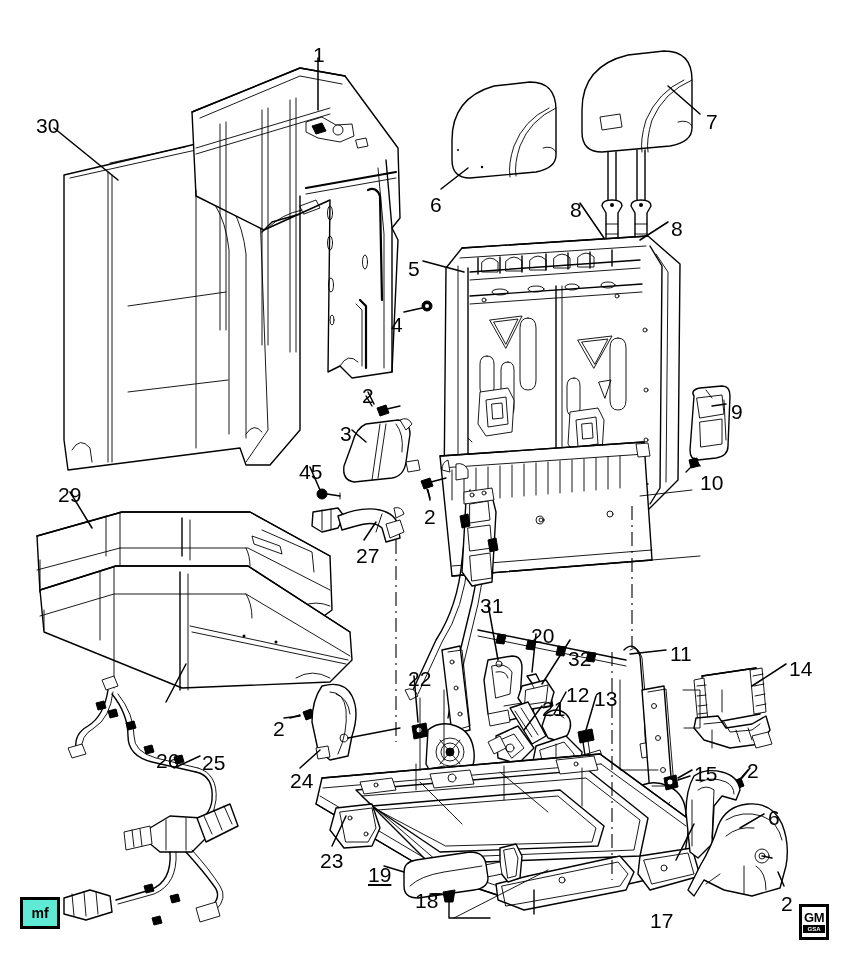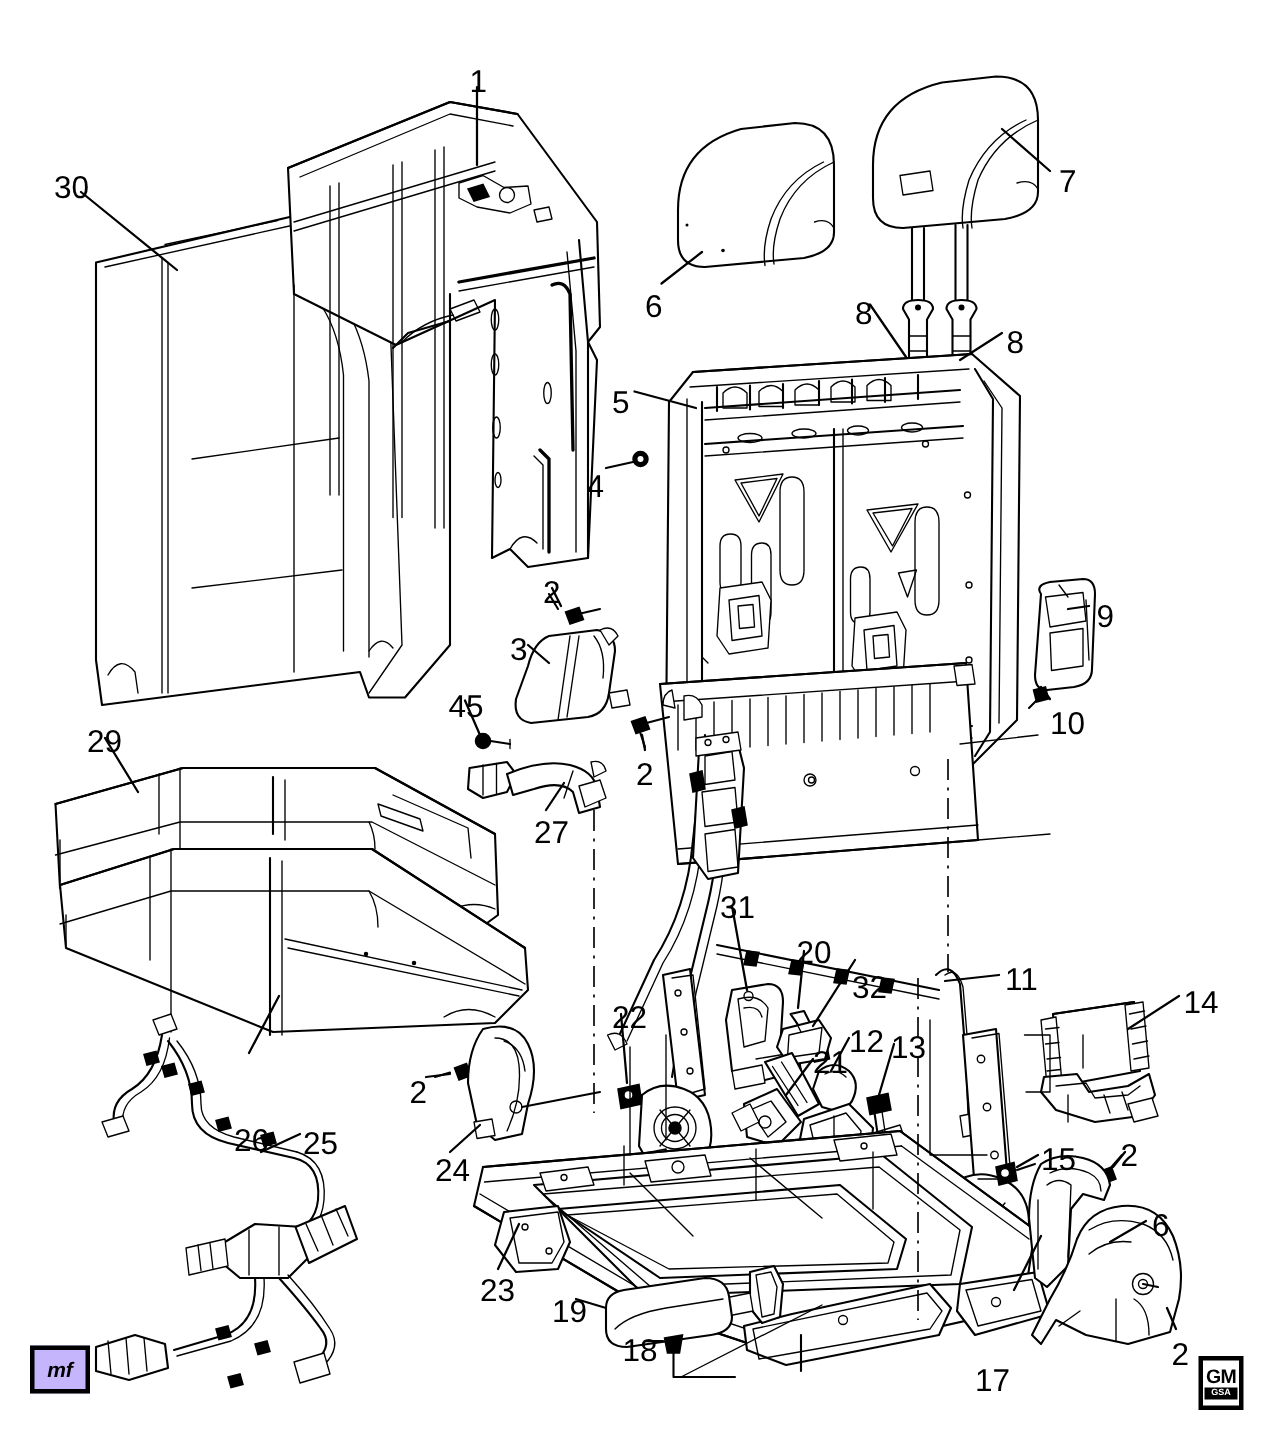--- a/index.html
+++ b/index.html
@@ -18,21 +18,21 @@
   }
   .callout{
     position:absolute;font-size:21px;line-height:1;
     font-family:"Liberation Sans", sans-serif;
     white-space:nowrap;
   }
   .mf-box{
     position:absolute;left:20px;top:897px;
     width:34px;height:26px;border:3px solid #000;
     display:flex;align-items:center;justify-content:center;
-    font-size:14px;font-weight:bold;background:#c4b5fd;font-style:italic;
+    font-size:14px;font-weight:bold;background:#5eead4;
   }
   .gm-box{
     position:absolute;left:799px;top:904px;
     width:30px;height:36px;border:3px solid #000;background:#fff;
     display:flex;flex-direction:column;align-items:center;justify-content:center;
     padding:0;box-sizing:border-box;
   }
   .gm-box .gm-top{font-size:13px;font-weight:bold;line-height:12px;letter-spacing:-0.5px;}
   .gm-box .gm-bot{
     font-size:6px;font-weight:bold;background:#000;color:#fff;
@@ -662,21 +662,21 @@
   <div class="callout" style="left:566px;top:684px;">12</div>
   <div class="callout" style="left:594px;top:688px;">13</div>
   <div class="callout" style="left:542px;top:698px;">21</div>
   <div class="callout" style="left:273px;top:718px;">2</div>
   <div class="callout" style="left:290px;top:770px;">24</div>
   <div class="callout" style="left:694px;top:763px;">15</div>
   <div class="callout" style="left:747px;top:760px;">2</div>
   <div class="callout" style="left:768px;top:807px;">6</div>
   <div class="callout" style="left:650px;top:864px;margin-top:46px;">17</div>
   <div class="callout" style="left:320px;top:850px;">23</div>
-  <div class="callout" style="left:368px;top:864px;">19</div>
+  <div class="callout" style="left:368px;top:864px;text-decoration:underline;">19</div>
   <div class="callout" style="left:415px;top:890px;">18</div>
   <div class="callout" style="left:781px;top:893px;">2</div>
 
   <div class="mf-box">mf</div>
 
   <div class="gm-box">
     <div class="gm-top">GM</div>
     <div class="gm-bot">GSA</div>
   </div>
 

